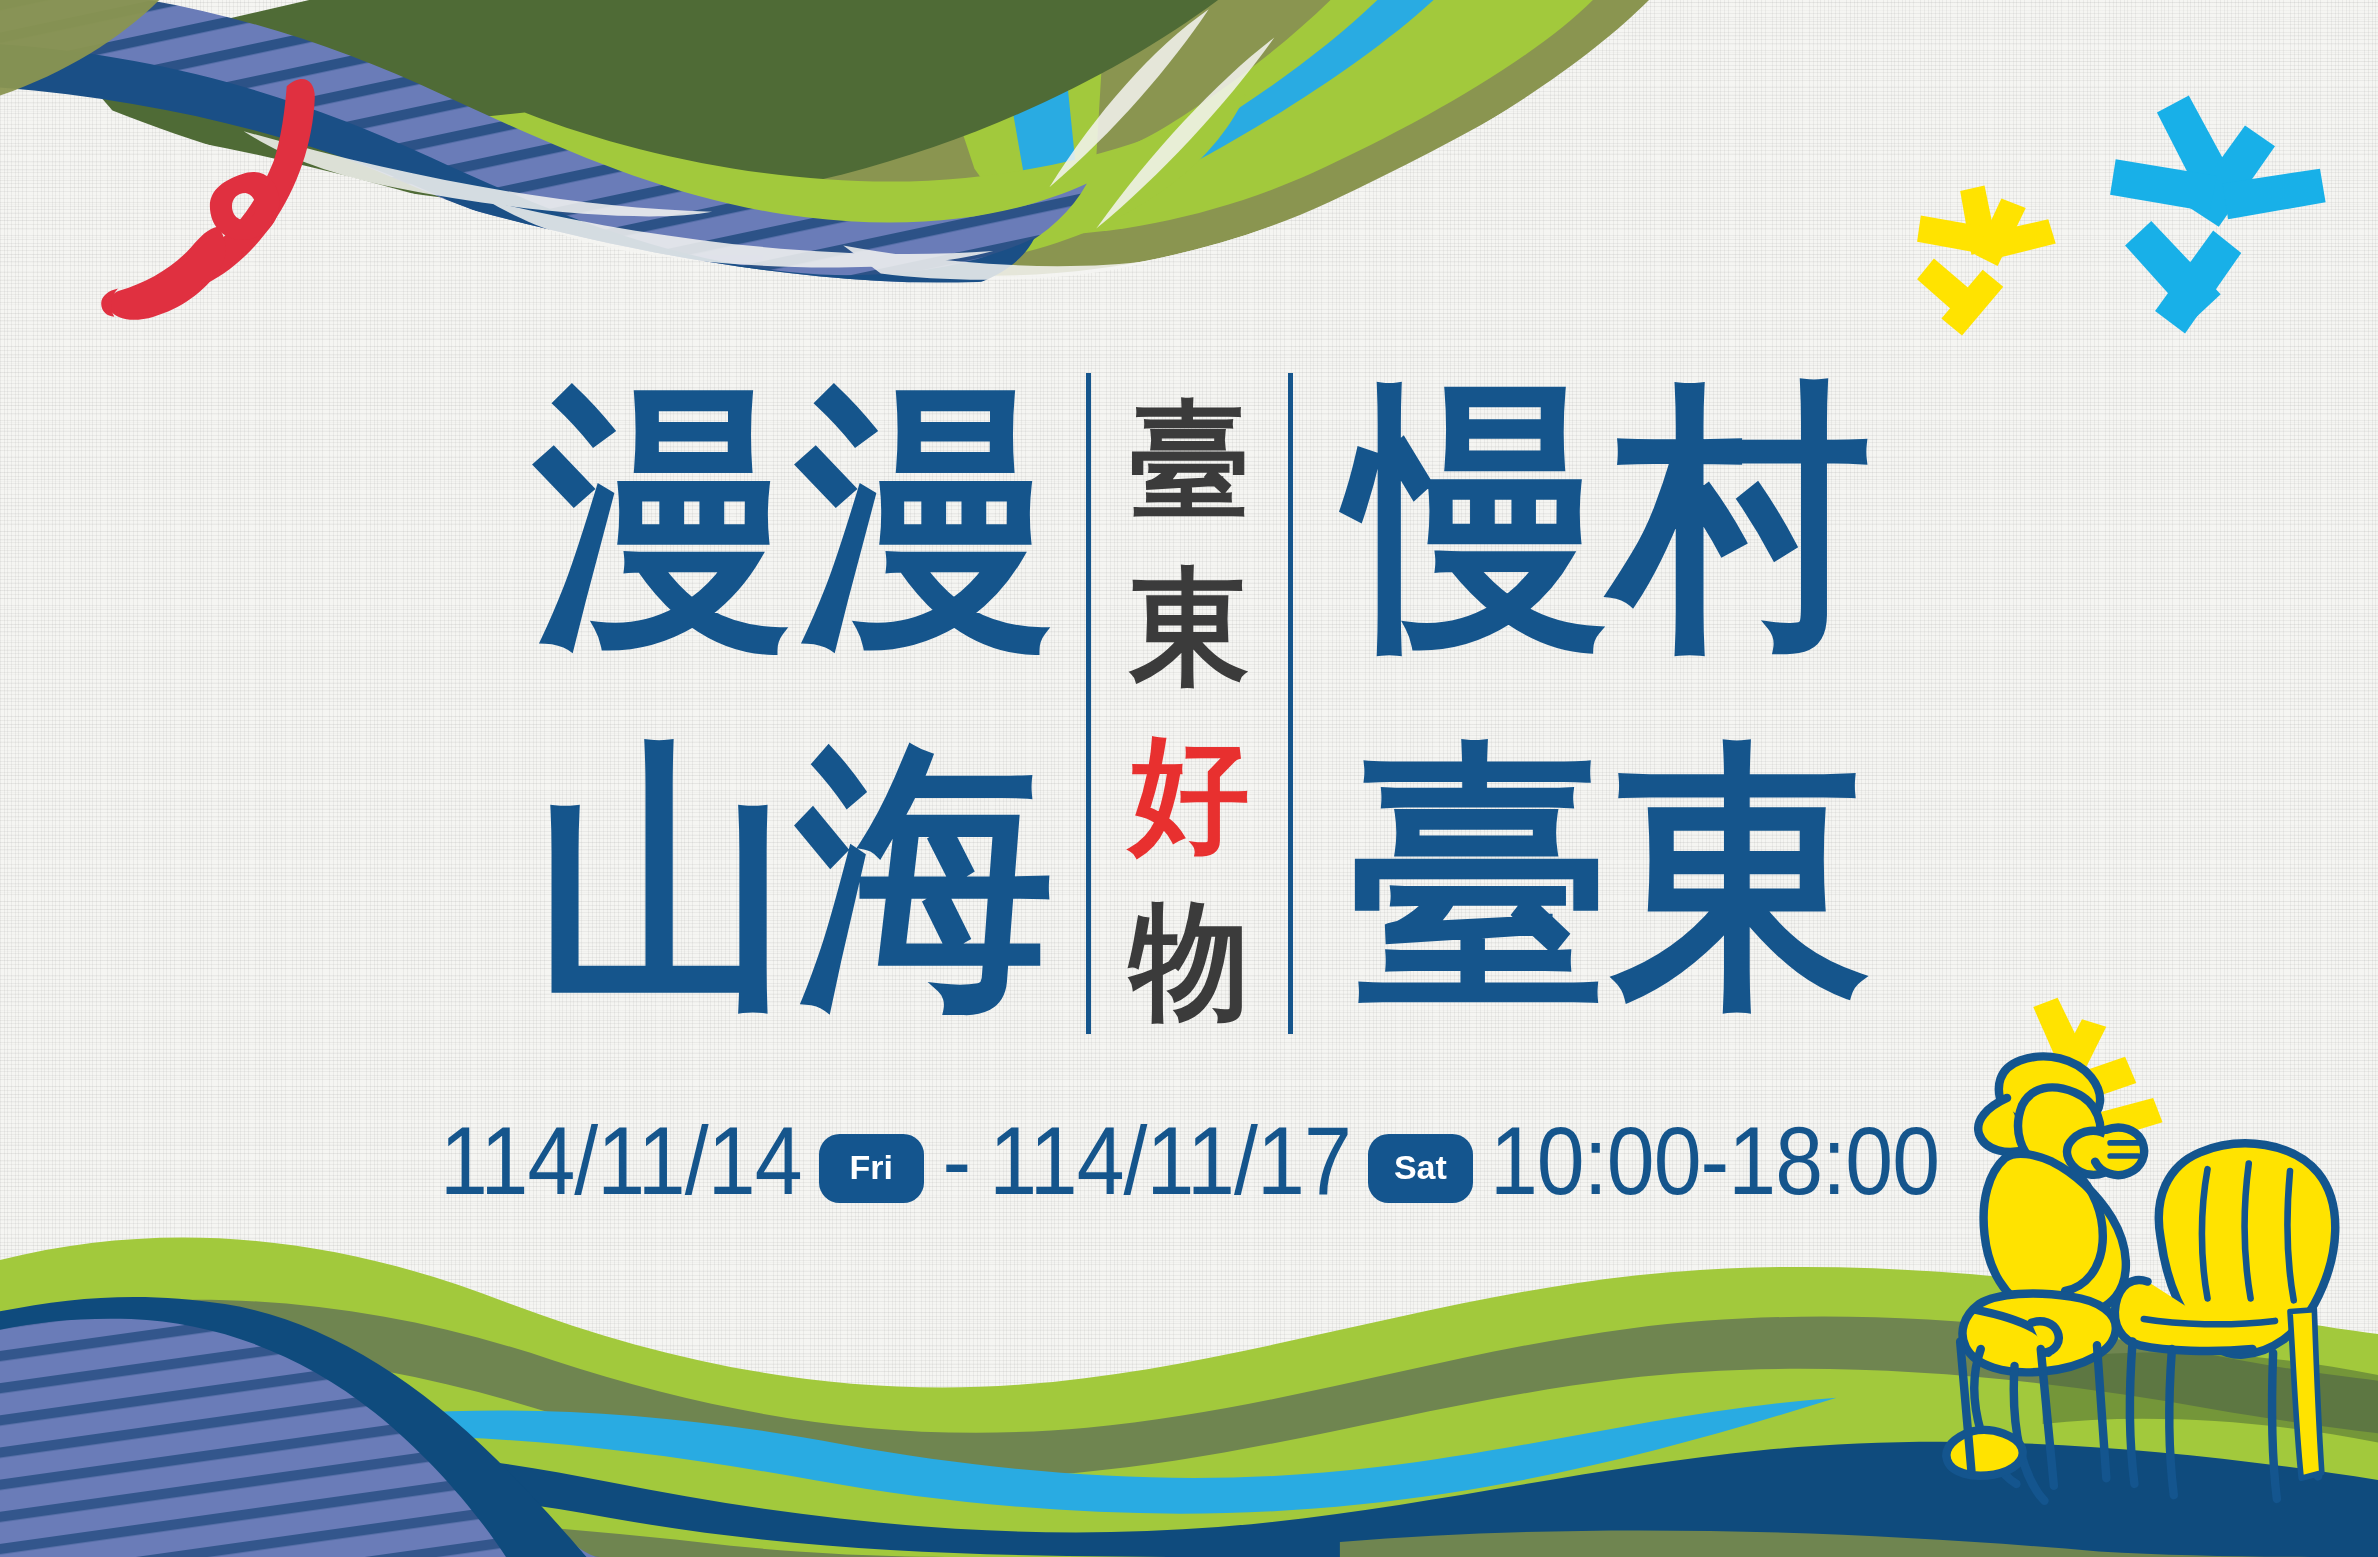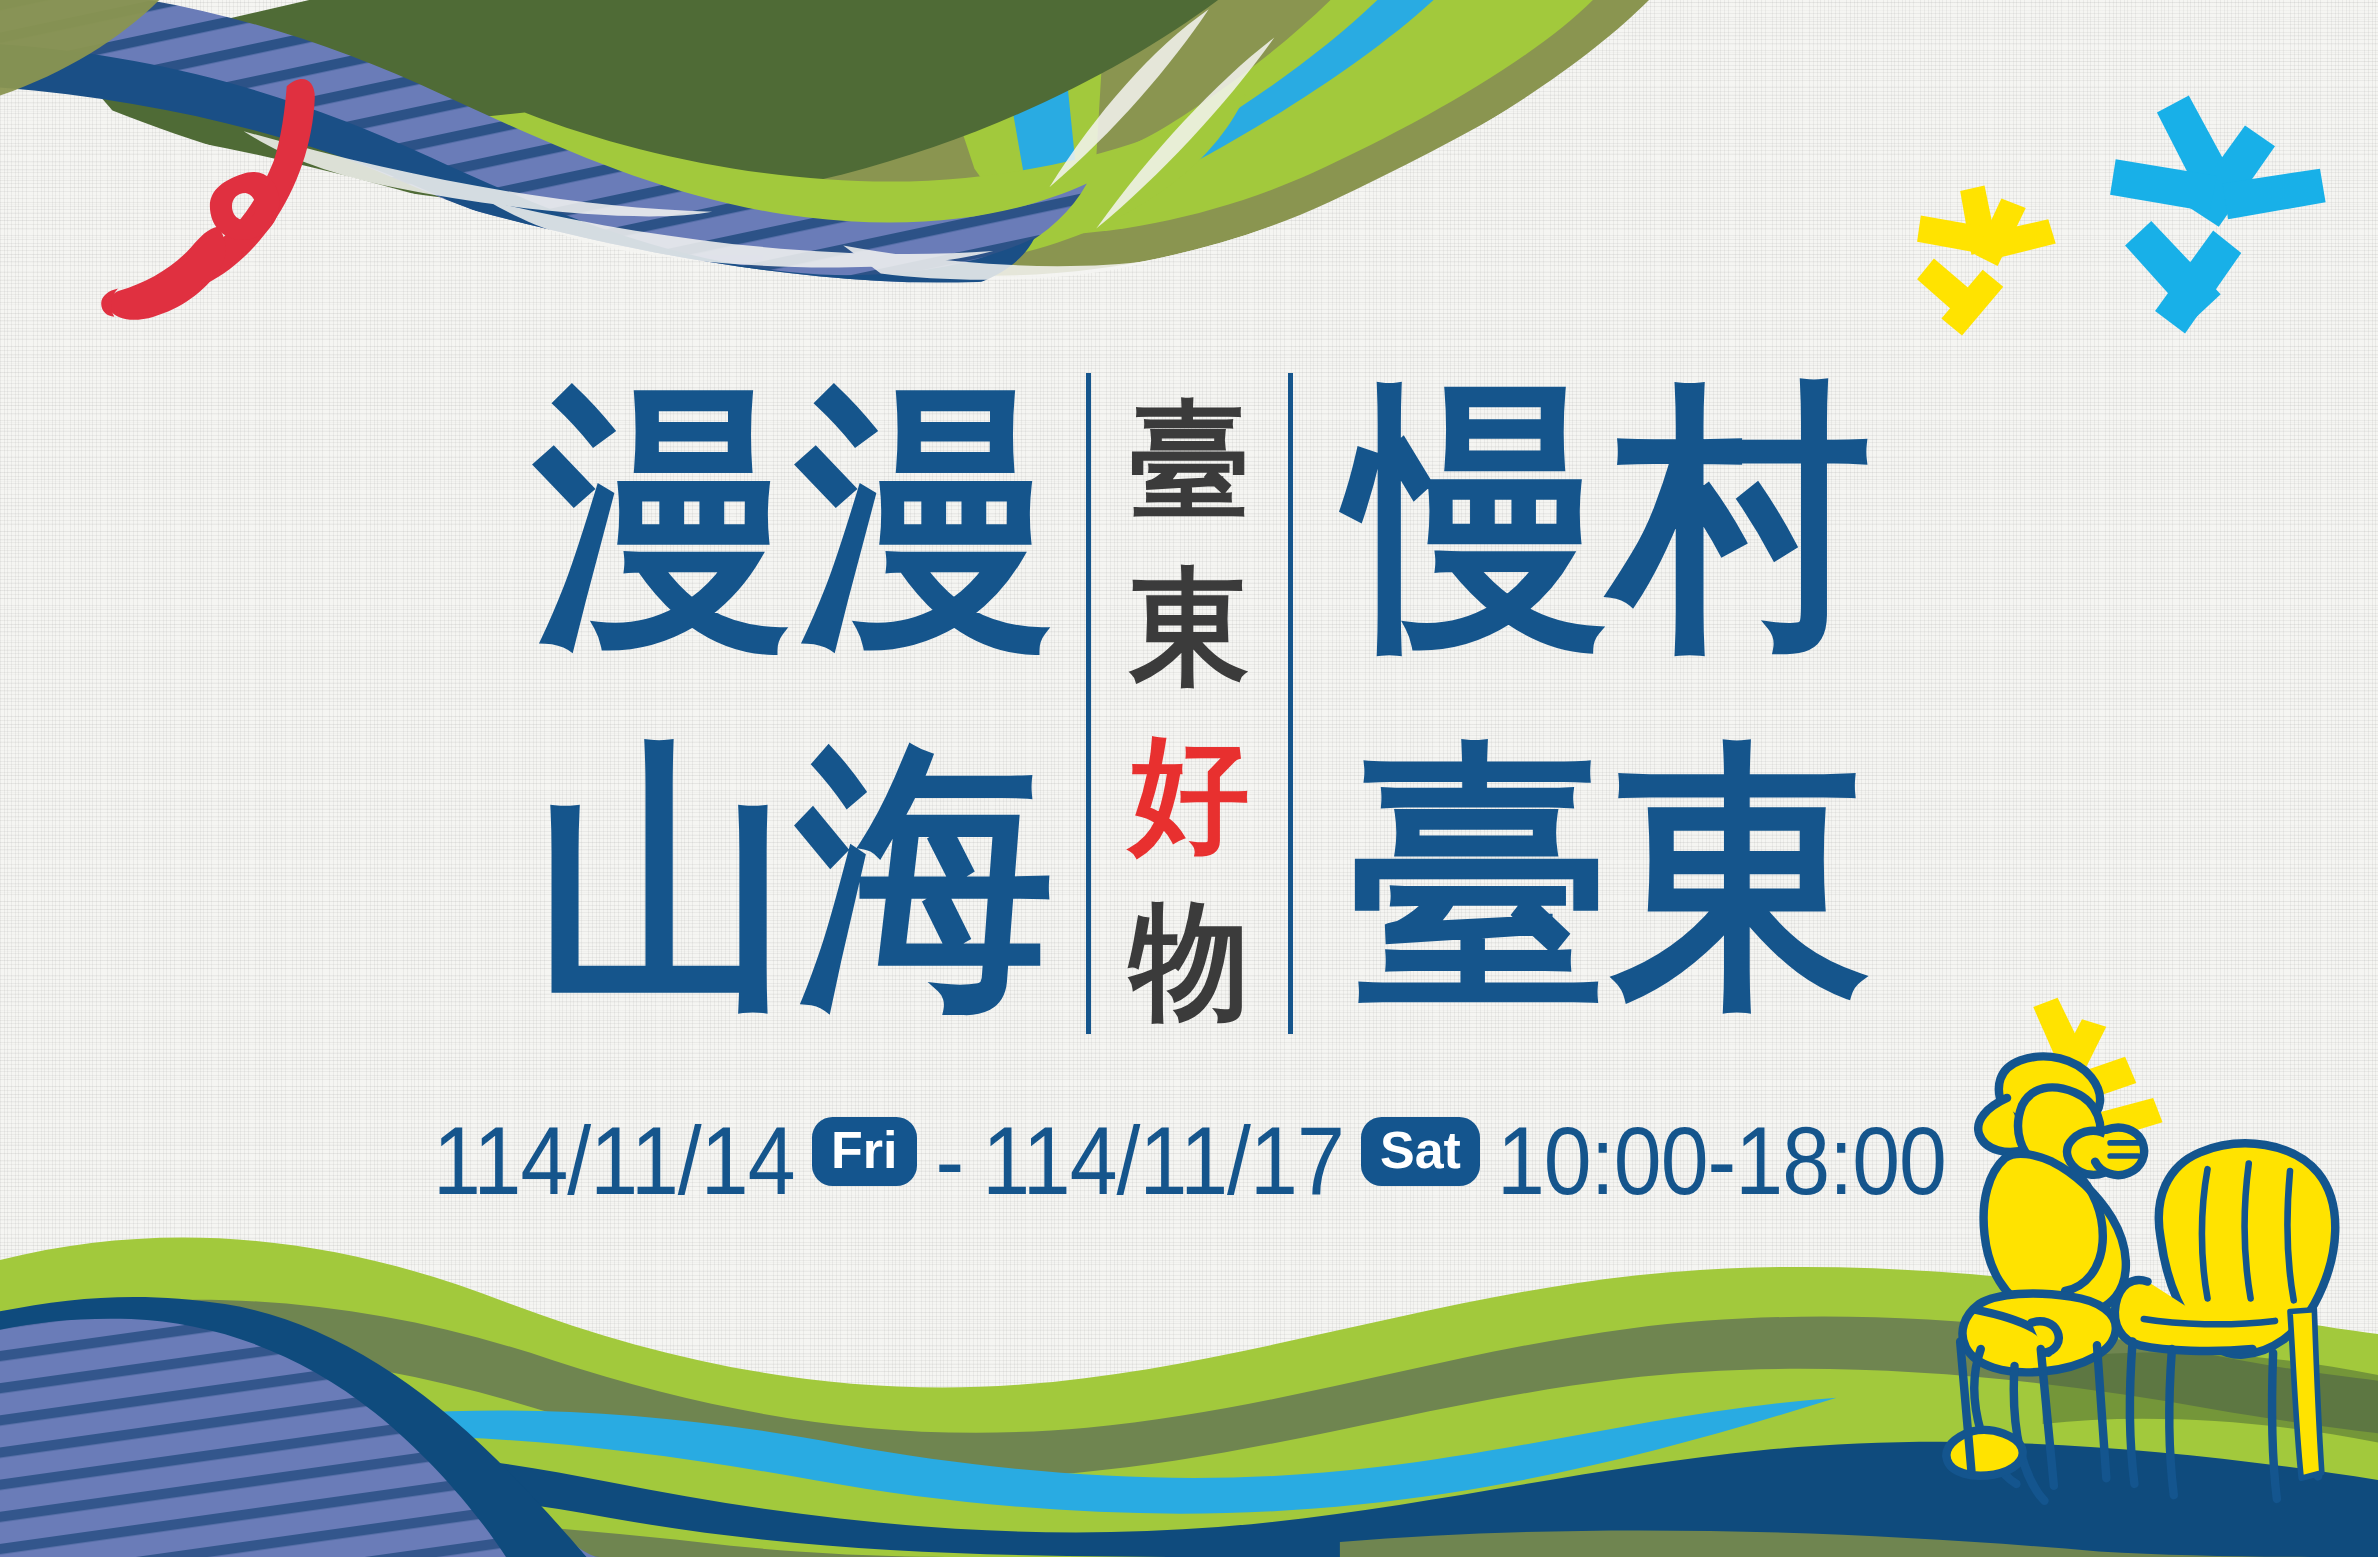--- a/index.html
+++ b/index.html
@@ -104,38 +104,38 @@
   .gapR { width:47px; }
 
   
   .date-row {
     position:absolute;
     z-index:9;
     left:0; right:0;
     top:1117px;
     display:flex;
     justify-content:center;
-    align-items:flex-start;
+    align-items:flex-end;
     gap:17px;
     color:#15558c;
     font-family:"Liberation Sans","DejaVu Sans",sans-serif;
     font-weight:400;
     font-size:86px;
     line-height:1;
     letter-spacing:-0.9px;
   }
   .date-txt { transform:scaleY(1.12); display:inline-block; }
   .badge {
     display:inline-flex;
     align-items:center;
     justify-content:center;
     background:#14558e;
     color:#ffffff;
     border-radius:20.6px;
-    font-size:52px;
+    font-size:34px;
     font-weight:700;
     padding:9.4px 19px 12px 19px;
     min-width:105px;
     height:69px;
     letter-spacing:0;
   }
   .dash { transform:scaleY(1.1); padding:0 1.9px; }
 </style>
 </head>
 <body>

